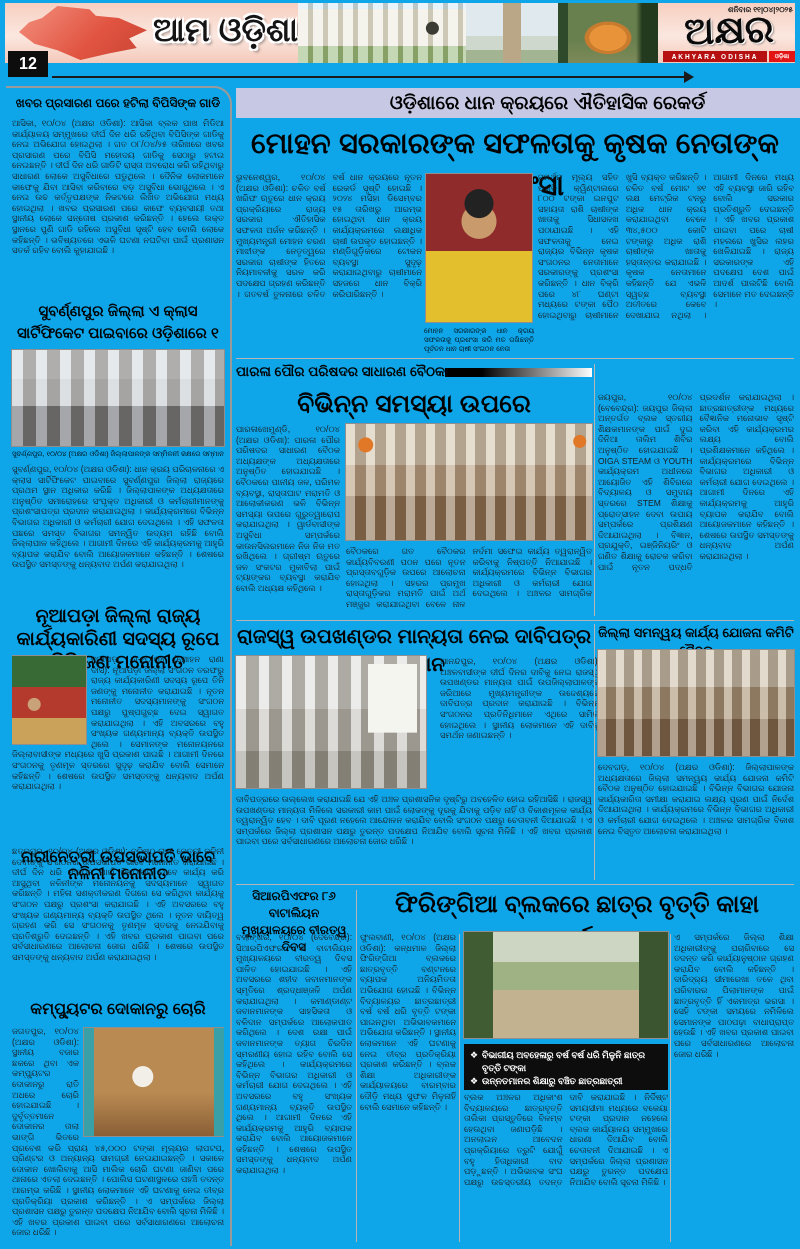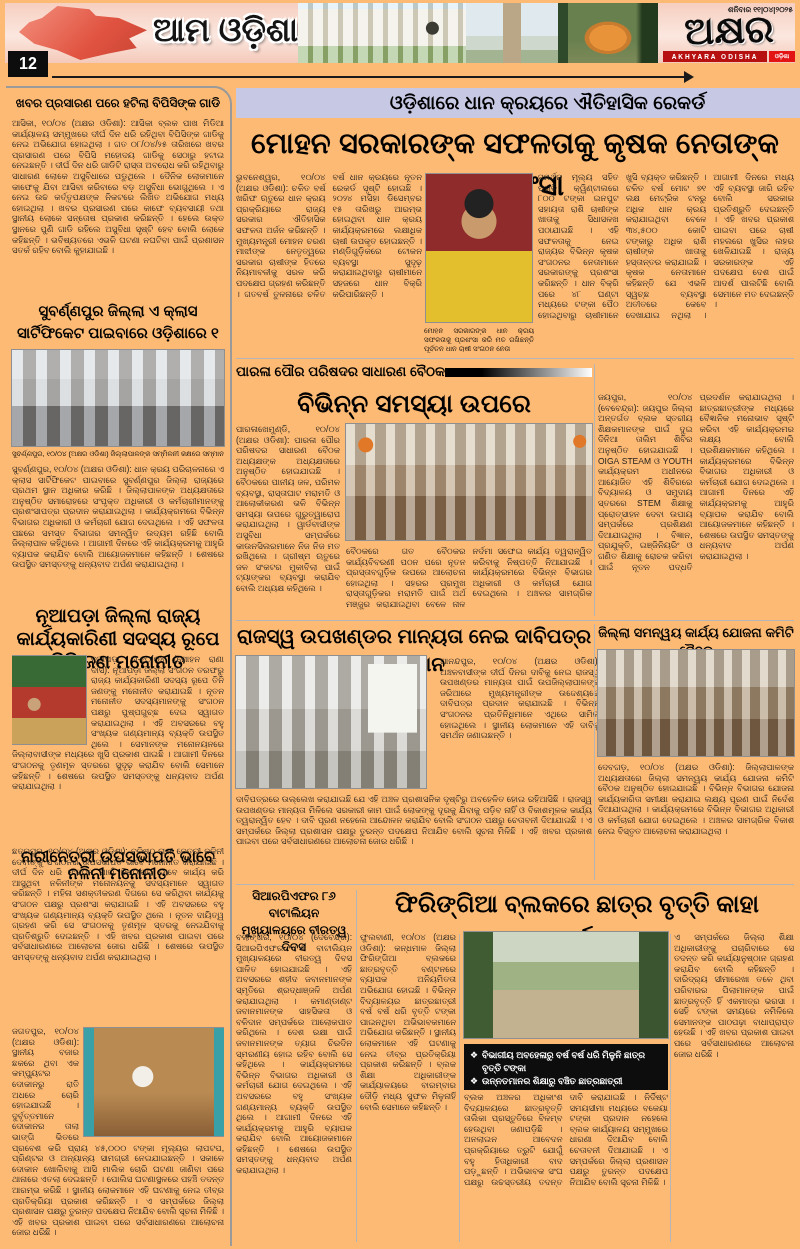--- a/index.html
+++ b/index.html
@@ -1,16 +1,16 @@
 <!DOCTYPE html>
 <html><head>
 <meta charset="utf-8">
 <style>
   html,body{margin:0;padding:0;background:#fff;}
-  #canvas{position:relative;width:800px;height:1249px;background:#fdba74;
+  #canvas{position:relative;width:800px;height:1249px;background:#0ea5e9;
           font-family:"Liberation Sans","DejaVu Sans",sans-serif;overflow:hidden;color:#111;}
   .abs{position:absolute;}
   
   .banner{position:absolute;left:5px;top:3px;width:790px;height:60px;
           background:linear-gradient(180deg,#f6cfc0 0%,#fbe7df 55%,#f4c9ba 100%);}
   .map{position:absolute;left:14px;top:3px;width:128px;height:54px;
        background:linear-gradient(135deg,#f4907e 0%,#e05340 60%,#c94434 100%);
        clip-path:polygon(30% 0,55% 6%,60% 18%,78% 22%,100% 45%,86% 60%,92% 78%,70% 88%,48% 100%,30% 82%,12% 70%,0 48%,8% 30%,18% 22%);
        filter:drop-shadow(1px 1px 0 #7a2c1e);}
   .mtitle{position:absolute;left:148px;top:8px;font-size:33px;font-weight:bold;color:#141414;
@@ -122,20 +122,21 @@
 
     <div class="abs head hc" style="left:4px;top:516px;width:216px;font-size:19px;line-height:23px;">ନୂଆପଡ଼ା ଜିଲ୍ଲା ରାଜ୍ୟ କାର୍ଯ୍ୟକାରିଣୀ ସଦସ୍ୟ ରୂପେ ତିନି ଜଣ ମନୋନୀତ</div>
     <div class="abs" style="left:6px;top:566px;width:212px;height:166px;overflow:hidden;">
       <div class="ph ph-stage photo-frame" style="position:relative;float:left;width:74px;height:88px;margin:2px 5px 2px 0;"></div>
       <div class="body-txt">ନୂଆପଡ଼ା, ତା-୧୦/୦୪ (ମୋହନ ରାଣା ଦାସ): ନୂଆପଡ଼ା ଜିଲ୍ଲା ସଂଗଠନ ତରଫରୁ ରାଜ୍ୟ କାର୍ଯ୍ୟକାରିଣୀ ସଦସ୍ୟ ରୂପେ ତିନି ଜଣଙ୍କୁ ମନୋନୀତ କରାଯାଇଛି । ନୂତନ ମନୋନୀତ ସଦସ୍ୟମାନଙ୍କୁ ସଂଗଠନ ପକ୍ଷରୁ ପୁଷ୍ପଗୁଚ୍ଛ ଦେଇ ସ୍ୱାଗତ କରାଯାଇଥିଲା । ଏହି ଅବସରରେ ବହୁ ସଂଖ୍ୟକ ଗଣ୍ୟମାନ୍ୟ ବ୍ୟକ୍ତି ଉପସ୍ଥିତ ଥିଲେ । ସେମାନଙ୍କ ମନୋନୟନରେ ଜିଲ୍ଲାବାସୀଙ୍କ ମଧ୍ୟରେ ଖୁସି ପ୍ରକାଶ ପାଇଛି । ଆଗାମୀ ଦିନରେ ସଂଗଠନକୁ ତୃଣମୂଳ ସ୍ତରରେ ସୁଦୃଢ଼ କରାଯିବ ବୋଲି ସେମାନେ କହିଛନ୍ତି । ଶେଷରେ ଉପସ୍ଥିତ ସମସ୍ତଙ୍କୁ ଧନ୍ୟବାଦ ଅର୍ପଣ କରାଯାଇଥିଲା ।</div>
     </div>
 
     <div class="abs head hc" style="left:4px;top:760px;width:216px;font-size:16px;line-height:17px;">ନାରୀନେତ୍ରୀ ଉପସଭାପତି ଭାବେ ନଳିନୀ ମନୋନୀତ</div>
     <div class="abs body-txt" style="left:6px;top:758px;width:212px;height:148px;overflow:hidden;">ଛତ୍ରପୁର, ୧୦/୦୪ (ଅକ୍ଷର ଓଡିଶା): ବରିଷ୍ଠ ନାରୀ ନେତ୍ରୀ ନଳିନୀ ଦେବୀଙ୍କୁ ସଂଗଠନର ଉପସଭାପତି ଭାବେ ମନୋନୀତ କରାଯାଇଛି । ଦୀର୍ଘ ଦିନ ଧରି ସଂଗଠନ ପାଇଁ ନିଷ୍ଠାପର ଭାବେ କାର୍ଯ୍ୟ କରି ଆସୁଥିବା ନଳିନୀଙ୍କ ମନୋନୟନକୁ ସଦସ୍ୟମାନେ ସ୍ୱାଗତ କରିଛନ୍ତି । ମହିଳା ସଶକ୍ତୀକରଣ ଦିଗରେ ସେ କରିଥିବା କାର୍ଯ୍ୟକୁ ସଂଗଠନ ପକ୍ଷରୁ ପ୍ରଶଂସା କରାଯାଇଛି । ଏହି ଅବସରରେ ବହୁ ସଂଖ୍ୟକ ଗଣ୍ୟମାନ୍ୟ ବ୍ୟକ୍ତି ଉପସ୍ଥିତ ଥିଲେ । ନୂତନ ଦାୟିତ୍ୱ ଗ୍ରହଣ କରି ସେ ସଂଗଠନକୁ ତୃଣମୂଳ ସ୍ତରକୁ ନେଇଯିବାକୁ ପ୍ରତିଶ୍ରୁତି ଦେଇଛନ୍ତି । ଏହି ଖବର ପ୍ରକାଶ ପାଇବା ପରେ ସର୍ବସାଧାରଣରେ ଆଲୋଚନା ଜୋର ଧରିଛି । ଶେଷରେ ଉପସ୍ଥିତ ସମସ୍ତଙ୍କୁ ଧନ୍ୟବାଦ ଅର୍ପଣ କରାଯାଇଥିଲା ।</div>
 
+    <div class="abs head hc" style="left:4px;top:910px;width:216px;font-size:16px;line-height:22px;">କମ୍ପ୍ୟୁଟର ଦୋକାନରୁ ଚୋରି</div>
     <div class="abs" style="left:6px;top:938px;width:212px;height:212px;overflow:hidden;">
       <div class="ph ph-shop photo-frame" style="position:relative;float:right;width:140px;height:108px;margin:2px 0 3px 5px;"></div>
       <div class="body-txt">ଜଗତପୁର, ୧୦/୦୪ (ଅକ୍ଷର ଓଡିଶା): ସ୍ଥାନୀୟ ବଜାର ଛକରେ ଥିବା ଏକ କମ୍ପ୍ୟୁଟର ଦୋକାନରୁ ରାତି ଅଧରେ ଚୋରି ହୋଇଯାଇଛି । ଦୁର୍ବୃତ୍ତମାନେ ଦୋକାନର ତାଲା ଭାଙ୍ଗି ଭିତରେ ପ୍ରବେଶ କରି ପ୍ରାୟ ୪୫,୦୦୦ ଟଙ୍କା ମୂଲ୍ୟର ଲାପଟପ, ପ୍ରିଣ୍ଟର ଓ ଅନ୍ୟାନ୍ୟ ସାମଗ୍ରୀ ନେଇଯାଇଛନ୍ତି । ସକାଳେ ଦୋକାନ ଖୋଲିବାକୁ ଆସି ମାଲିକ ଚୋରି ଘଟଣା ଜାଣିବା ପରେ ଥାନାରେ ଏତଲା ଦେଇଛନ୍ତି । ପୋଲିସ ଘଟଣାସ୍ଥଳରେ ପହଞ୍ଚି ତଦନ୍ତ ଆରମ୍ଭ କରିଛି । ସ୍ଥାନୀୟ ଲୋକମାନେ ଏହି ଘଟଣାକୁ ନେଇ ତୀବ୍ର ପ୍ରତିକ୍ରିୟା ପ୍ରକାଶ କରିଛନ୍ତି । ଏ ସମ୍ପର୍କରେ ଜିଲ୍ଲା ପ୍ରଶାସନ ପକ୍ଷରୁ ତୁରନ୍ତ ପଦକ୍ଷେପ ନିଆଯିବ ବୋଲି ସୂଚନା ମିଳିଛି । ଏହି ଖବର ପ୍ରକାଶ ପାଇବା ପରେ ସର୍ବସାଧାରଣରେ ଆଲୋଚନା ଜୋର ଧରିଛି ।</div>
     </div>
   </div>
 
   <div class="abs" style="left:236px;top:88px;width:558px;height:268px;">
     <div class="abs kickbar head hc" style="left:0;top:0;width:623px;height:30px;font-size:19px;line-height:30px;font-weight:600;">ଓଡ଼ିଶାରେ ଧାନ କ୍ରୟରେ ଐତିହାସିକ ରେକର୍ଡ</div>
     <div class="abs head hc" style="left:0;top:34px;width:558px;font-size:29px;line-height:42px;">ମୋହନ ସରକାରଙ୍କ ସଫଳତାକୁ କୃଷକ ନେତାଙ୍କ ପ୍ରଶଂସା</div>
     <div class="abs body-txt cols2" style="left:0;top:84px;width:186px;height:180px;overflow:hidden;">ଭୁବନେଶ୍ୱର, ୧୦/୦୪ (ଅକ୍ଷର ଓଡିଶା): ଚଳିତ ବର୍ଷ ଖରିଫ ଋତୁରେ ଧାନ କ୍ରୟ ପ୍ରକ୍ରିୟାରେ ରାଜ୍ୟ ସରକାର ଐତିହାସିକ ସଫଳତା ଅର୍ଜନ କରିଛନ୍ତି । ମୁଖ୍ୟମନ୍ତ୍ରୀ ମୋହନ ଚରଣ ମାଝୀଙ୍କ ନେତୃତ୍ୱରେ ସରକାର ଚାଷୀଙ୍କ ହିତରେ ନିୟମାବଳୀକୁ ସରଳ କରି ପଦକ୍ଷେପ ଗ୍ରହଣ କରିଛନ୍ତି । ଗତବର୍ଷ ତୁଳନାରେ ଚଳିତ ବର୍ଷ ଧାନ କ୍ରୟରେ ନୂତନ ରେକର୍ଡ ସୃଷ୍ଟି ହୋଇଛି । ୨୦୨୪ ମସିହା ଡିସେମ୍ବର ୧୫ ତାରିଖରୁ ଆରମ୍ଭ ହୋଇଥିବା ଧାନ କ୍ରୟ କାର୍ଯ୍ୟକ୍ରମରେ ଲକ୍ଷାଧିକ ଚାଷୀ ଉପକୃତ ହୋଇଛନ୍ତି । ମଣ୍ଡିଗୁଡ଼ିକରେ ଟୋକନ ବ୍ୟବସ୍ଥା ସୁଦୃଢ଼ କରାଯାଇଥିବାରୁ ଚାଷୀମାନେ ସହଜରେ ଧାନ ବିକ୍ରି କରିପାରିଛନ୍ତି ।</div>

